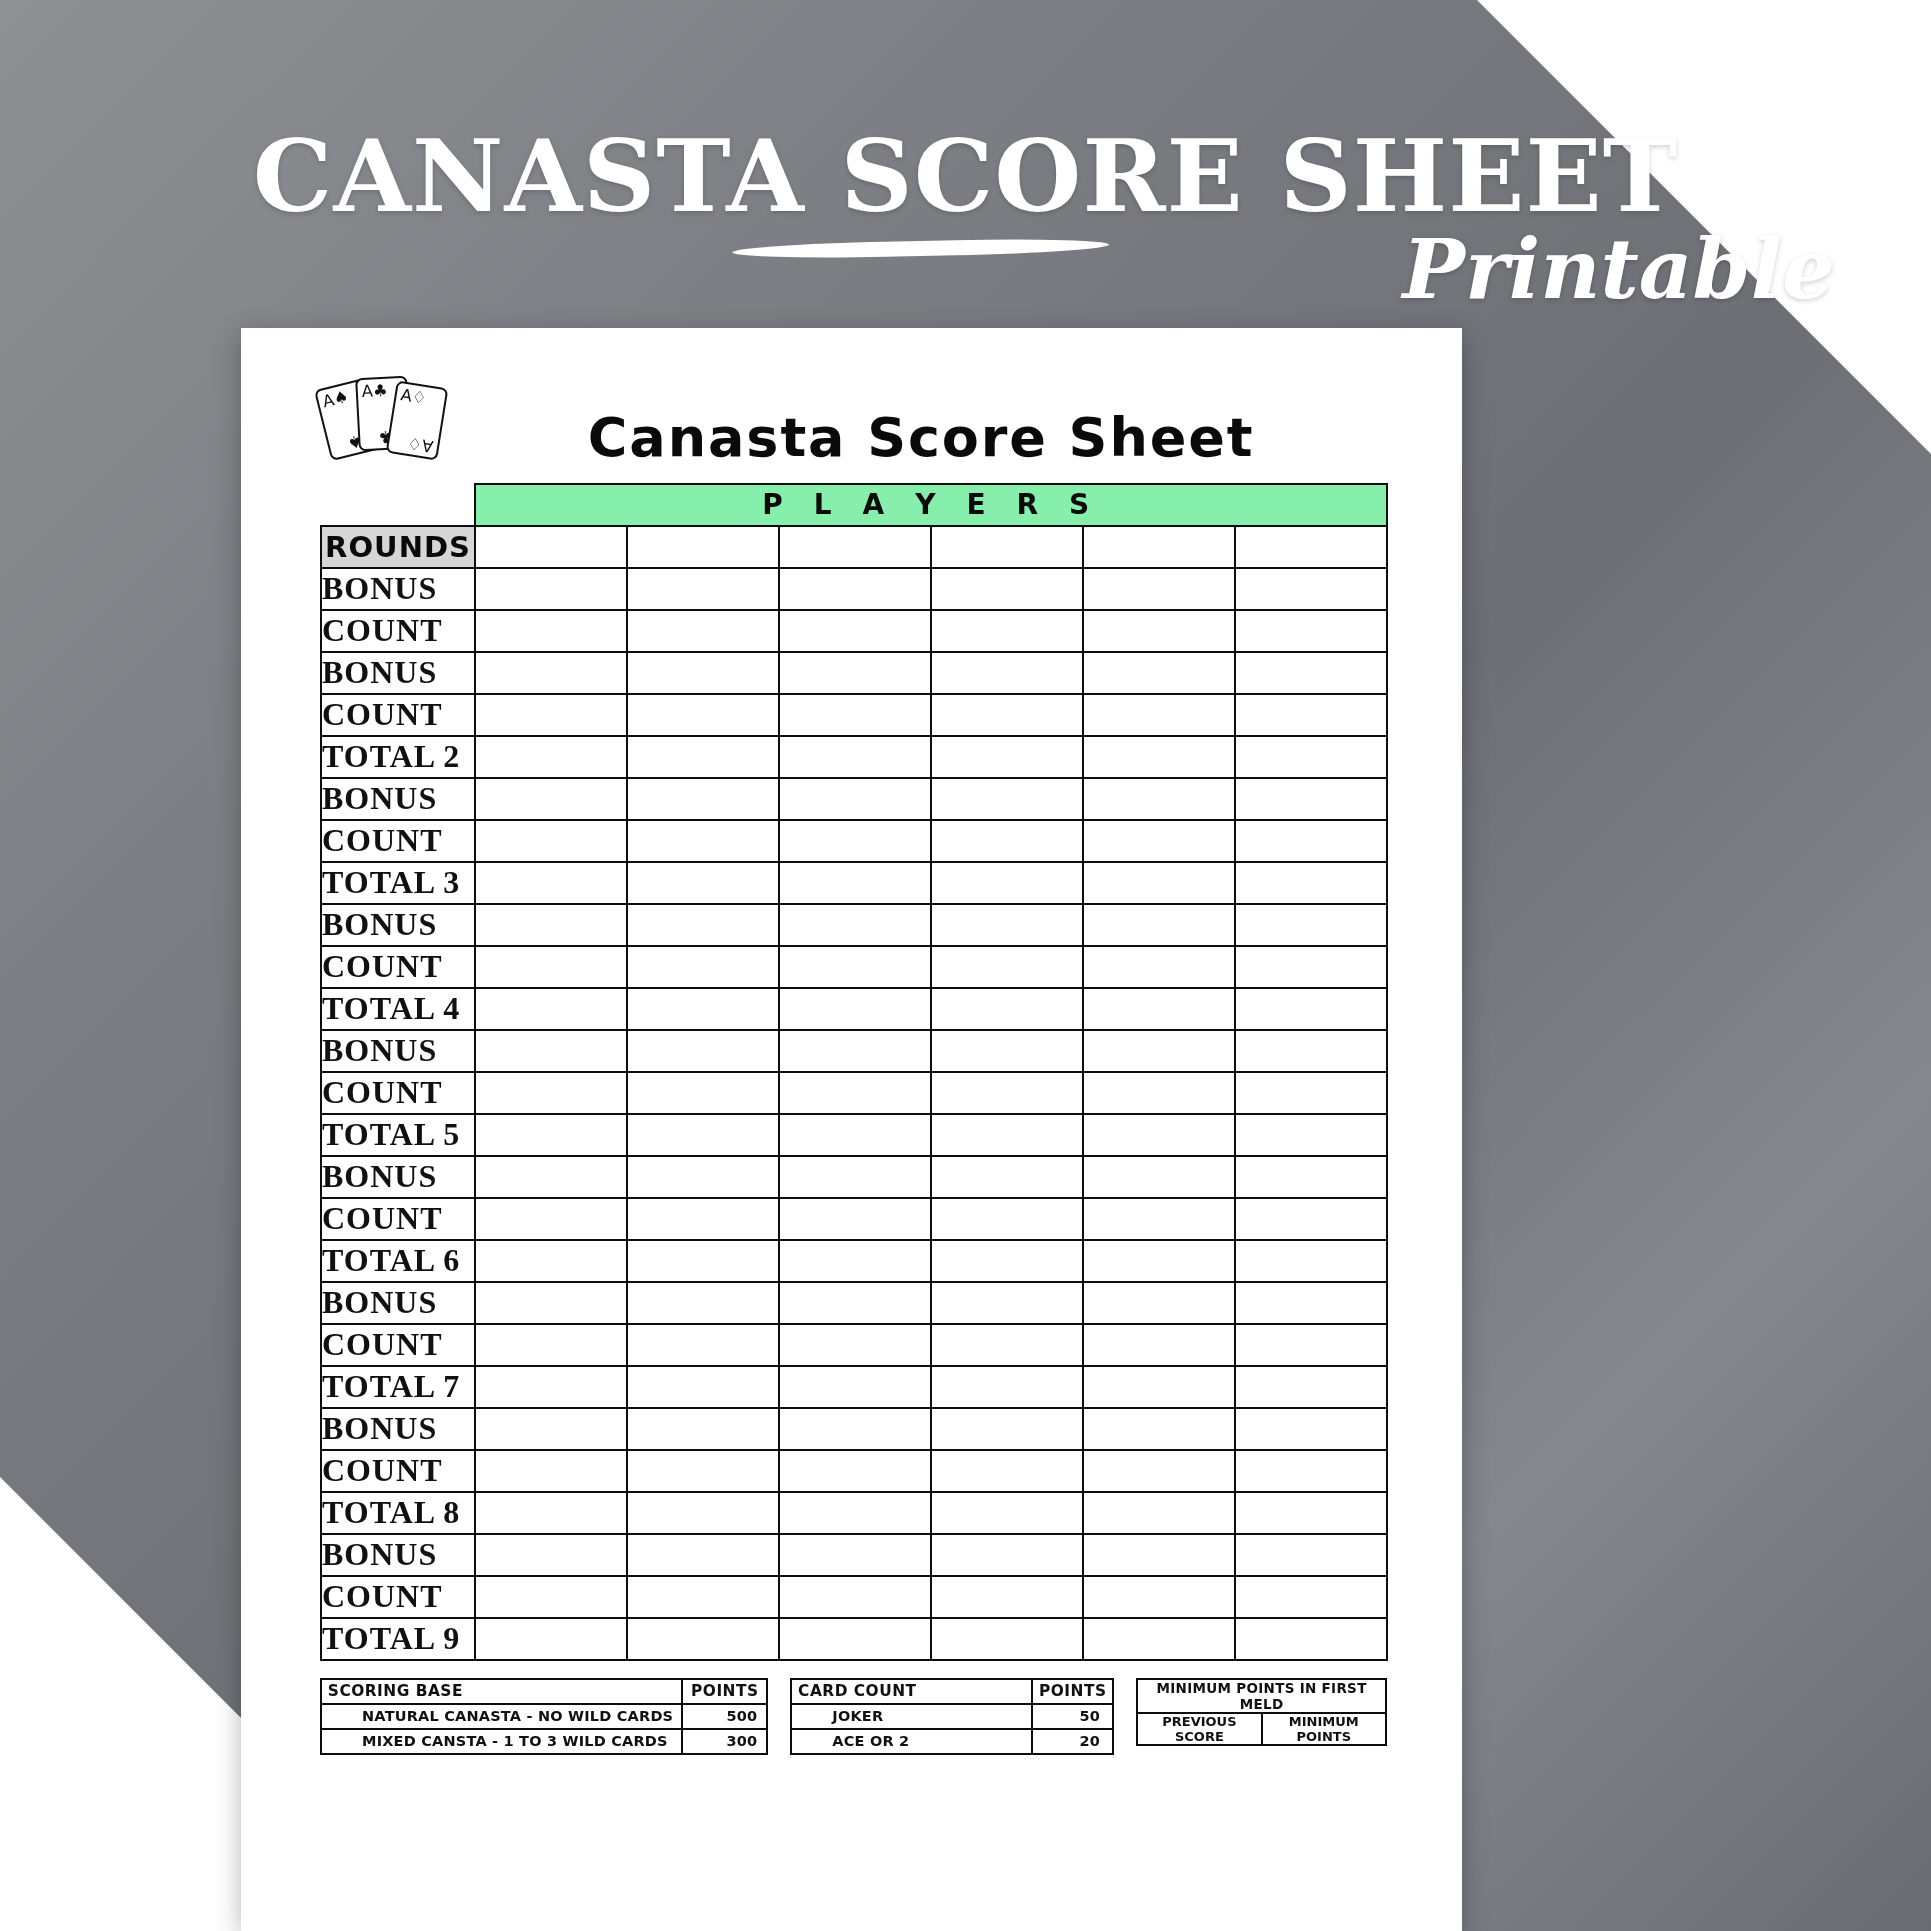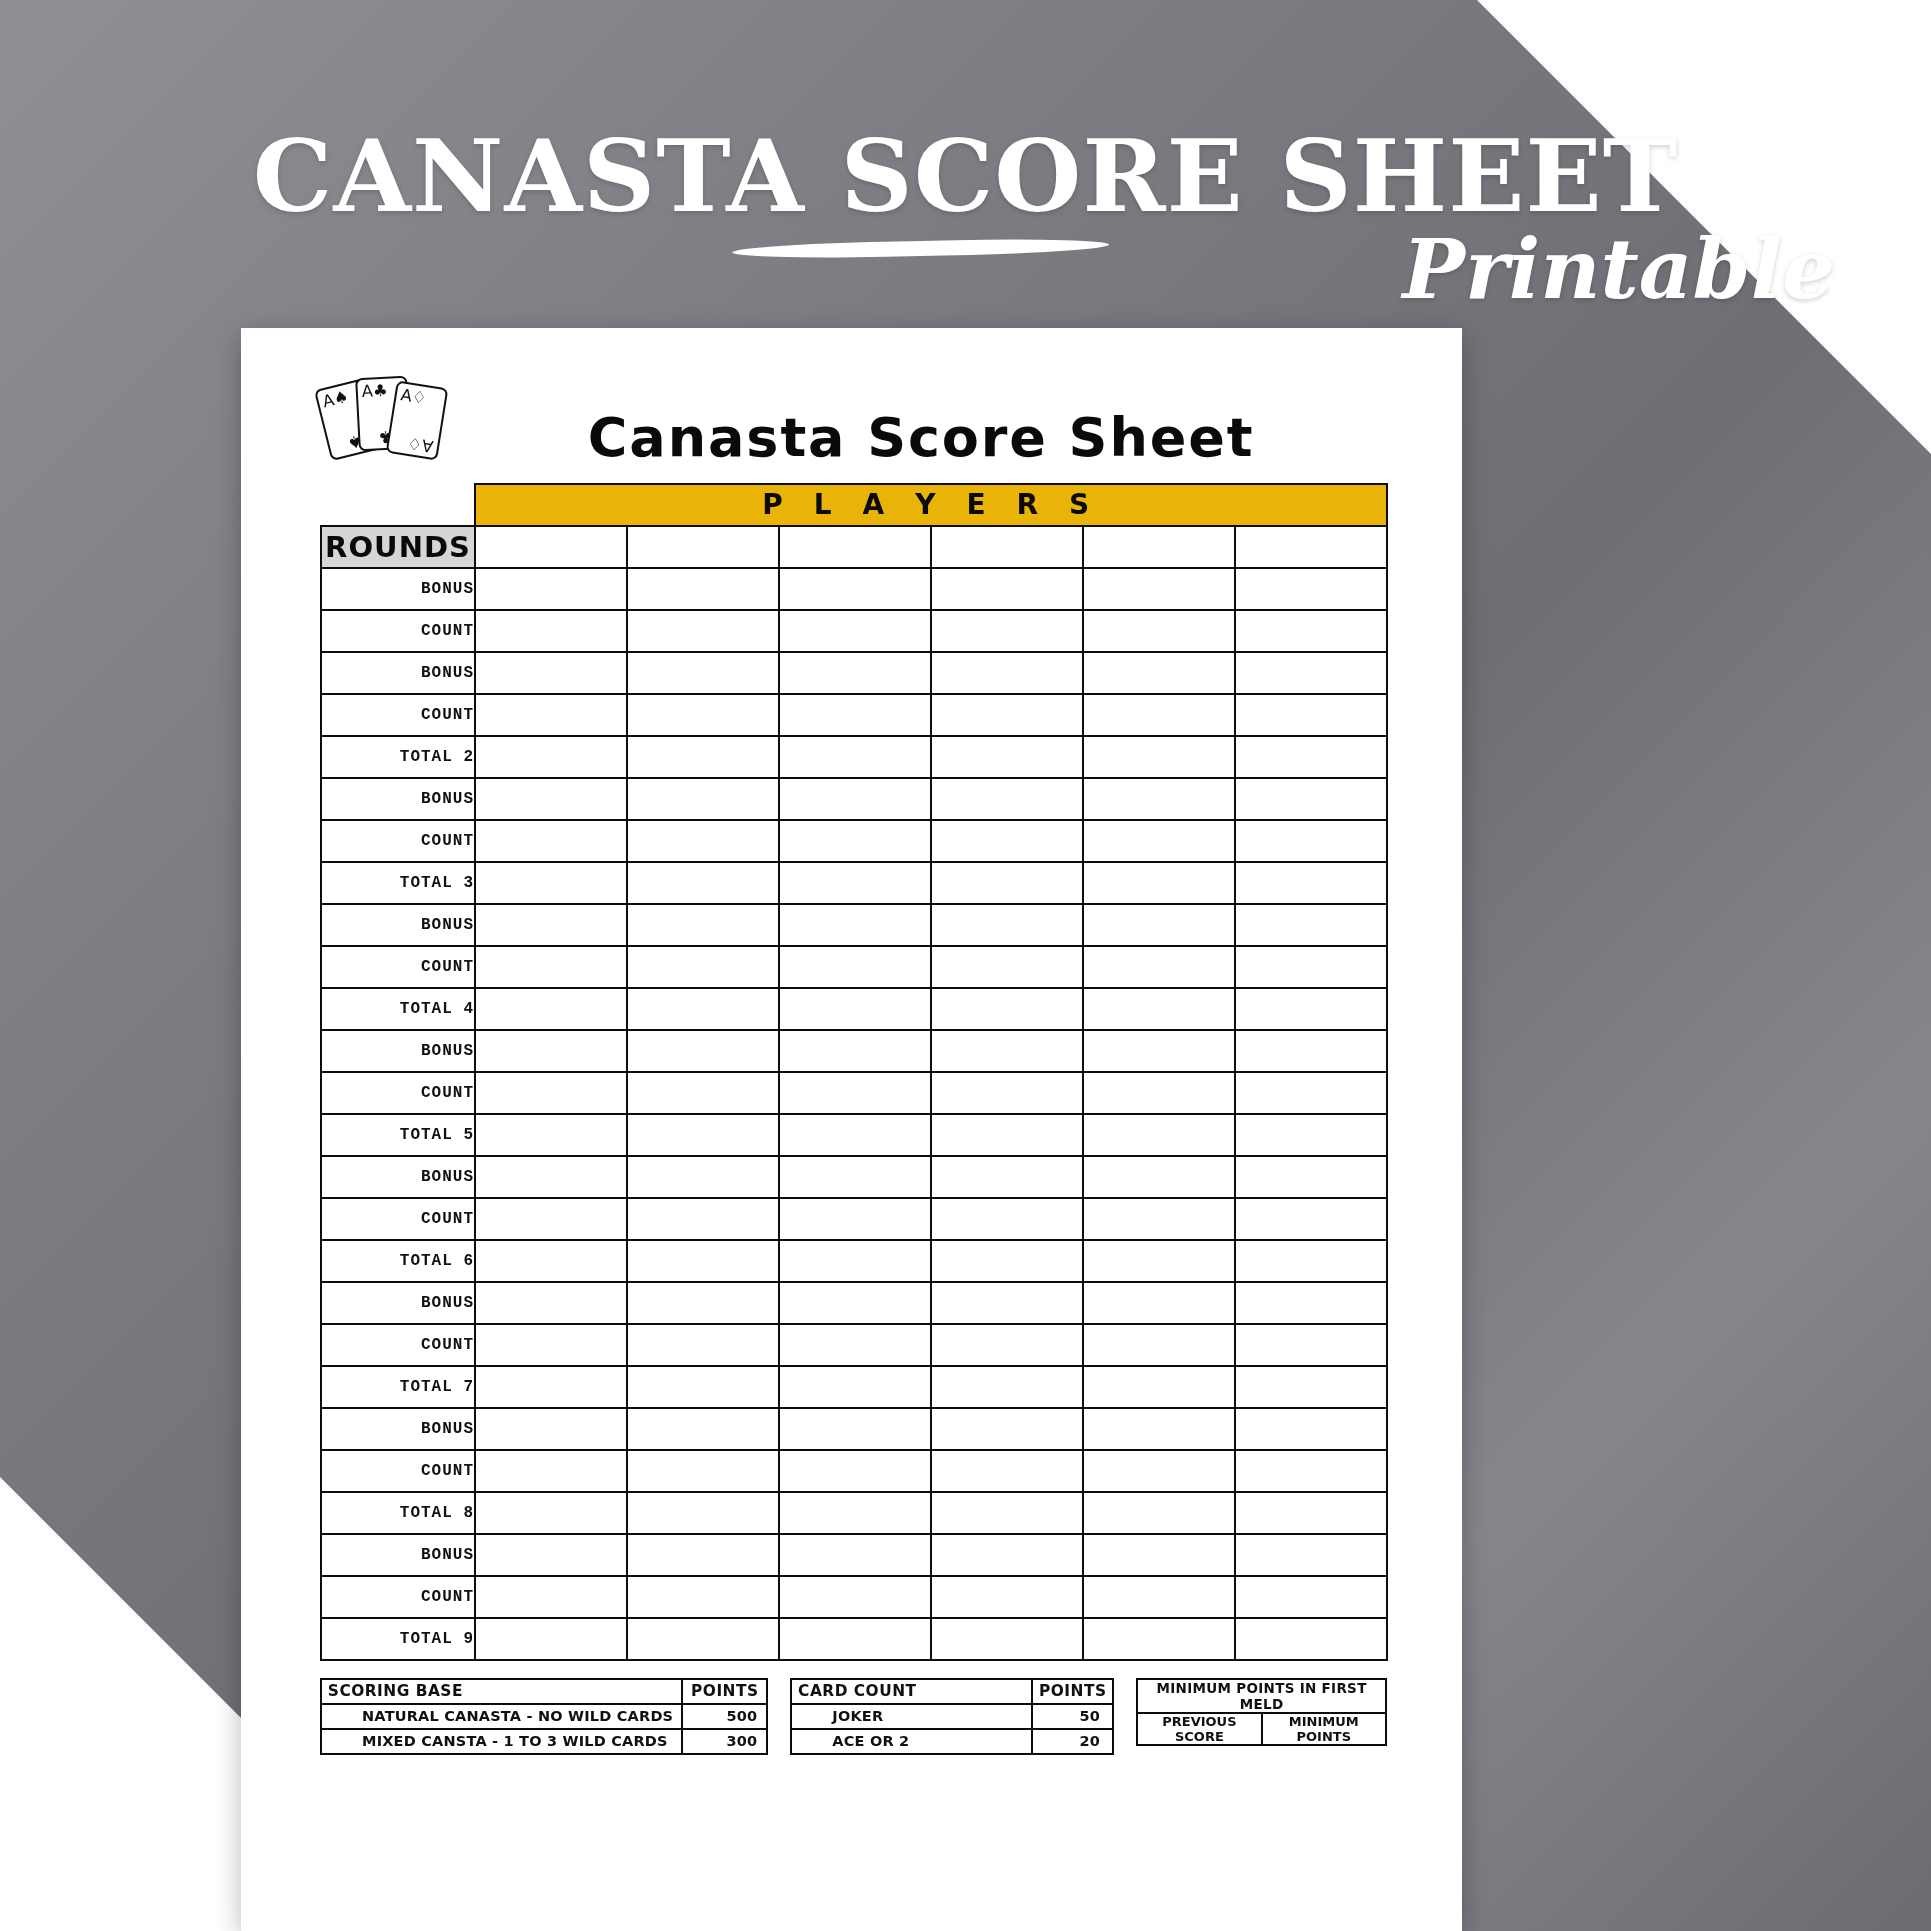--- a/index.html
+++ b/index.html
@@ -160,21 +160,21 @@
     margin-top: 5.8px;
     table-layout: fixed;
   }
   table.score td, table.score th {
     border: 2.4px solid #0d0d0d;
     height: 42px;
     padding: 0;
     box-sizing: border-box;
   }
   .players-head {
-    background: #eab308;
+    background: #86efac;
     text-align: center;
     font-family: "DejaVu Sans", sans-serif;
     font-weight: bold;
     font-size: 28px;
     letter-spacing: 10.6px;
     color: #0a0a0a;
     height: 48px;
   }
   .corner-blank {
     border: none !important;
@@ -183,24 +183,24 @@
   .rounds-cell {
     background: #d6d6d6;
     text-align: center;
     font-family: "DejaVu Sans", sans-serif;
     font-weight: bold;
     font-size: 29px;
     letter-spacing: 1px;
     color: #0a0a0a;
   }
   .label-cell {
-    text-align: right;
-    font-family: Liberation Mono, monospace;
-    font-weight: bold;
-    font-size: 16px;
+    text-align: left;
+    font-family: Liberation Serif, serif;
+    font-weight: bold;
+    font-size: 32px;
     letter-spacing: 1px;
     color: #111;
   }
   .entry-cell { background: #ffffff; }
 
   
   .legend {
     display: flex;
     gap: 22px;
     margin-top: 17px;

